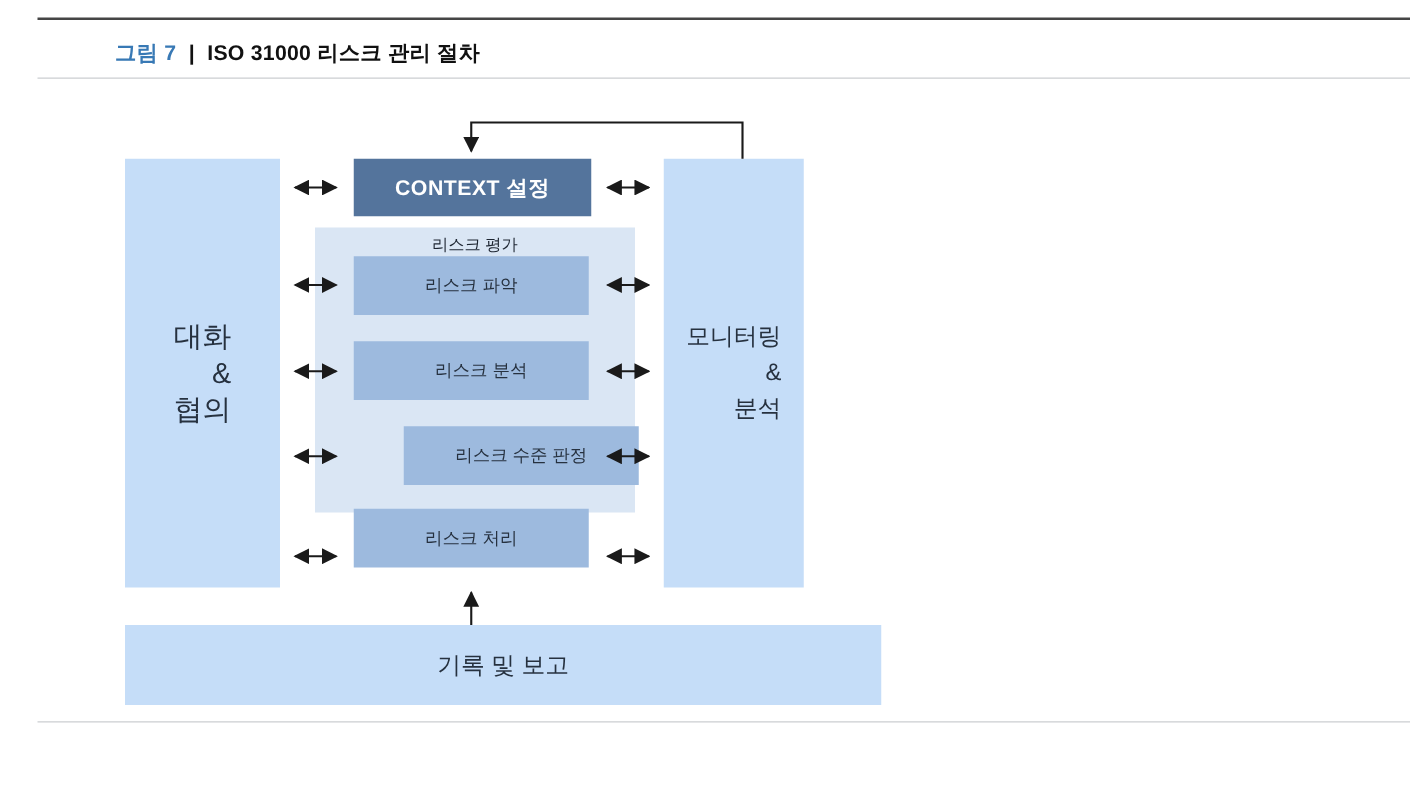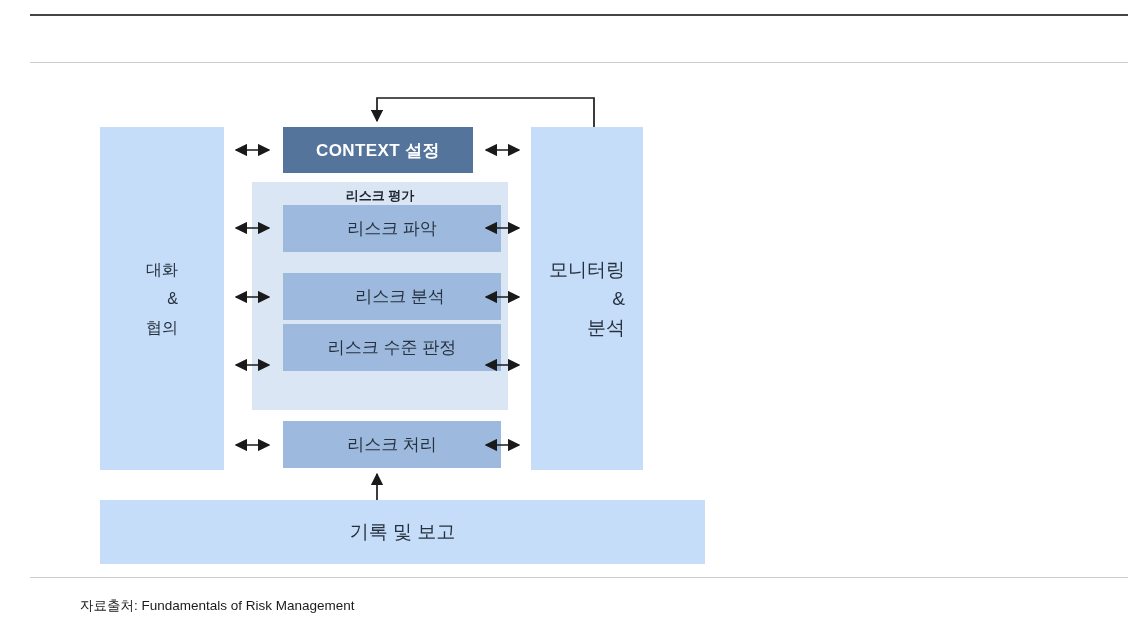--- a/index.html
+++ b/index.html
@@ -27,48 +27,53 @@
   .bottom-rule{position:absolute;left:30px;top:577px;width:1098px;height:1px;background:var(--rule-light);}
 
   
   .title-row{position:absolute;left:92px;top:31px;font-size:17px;font-weight:bold;color:#111;letter-spacing:.2px;}
   .fig-label{color:var(--accent-blue);}
   .fig-sep{color:#111;margin:0 5px;}
 
   
   .box{position:absolute;display:flex;align-items:center;justify-content:center;text-align:right;color:var(--ink);}
   .outer{background:var(--outer-box);}
-  .left-box{left:100px;top:127px;width:124px;height:343px;font-size:16px;line-height:29px;}
+  .left-box{left:100px;top:127px;width:124px;height:343px;font-size:23px;line-height:29px;}
   .right-box{left:531px;top:127px;width:112px;height:343px;font-size:19px;line-height:29px;}
   .context-box{left:283px;top:127px;width:190px;height:46px;background:var(--context-bg);
     color:#fff;font-size:17px;font-weight:bold;letter-spacing:.4px;}
   .assessment{position:absolute;left:252px;top:182px;width:256px;height:228px;background:var(--assessment-bg);}
   .assessment-label{position:absolute;left:252px;top:187px;width:256px;text-align:center;
-    font-size:13px;font-weight:bold;color:#1c2430;}
-  .inner{background:var(--inner-box);left:283px;width:218px;height:47px;font-size:17px;}
+    font-size:13px;font-weight:normal;color:#1c2430;}
+  .inner{background:var(--inner-box);left:283px;width:188px;height:47px;font-size:14px;}
   .step-0{top:205px;}
   .step-1{top:273px;padding-left:16px;}
-  .step-2{top:324px;}
-  .treatment-box{top:421px;}
+  .step-2{top:341px;margin-left:40px;}
+  .treatment-box{top:407px;}
   .record-box{left:100px;top:500px;width:605px;height:64px;font-size:19px;}
   .stack span{display:block;}
 
   
   .connectors{position:absolute;left:0;top:0;width:1140px;height:641px;z-index:5;pointer-events:none;}
 
   
   .source{position:absolute;left:80px;top:597px;font-size:13.5px;color:#1b1b1b;}
 </style>
 </head>
 <body>
 
 <div class="page">
 
   <div class="top-rule"></div>
 
+  <div class="title-row">
+    <span class="fig-label">그림 7</span>
+    <span class="fig-sep">|</span>
+    <span class="fig-text">ISO 31000 리스크 관리 절차</span>
+  </div>
 
   <div class="title-rule"></div>
 
   <div class="diagram">
 
     <div class="box outer left-box stack">
       <div>
         <span>대화</span>
         <span>&amp;</span>
         <span>협의</span>
@@ -119,15 +124,14 @@
         <line x1="486" y1="297" x2="519" y2="297" marker-start="url(#ah)" marker-end="url(#ah)"></line>
         <line x1="486" y1="365" x2="519" y2="365" marker-start="url(#ah)" marker-end="url(#ah)"></line>
         <line x1="486" y1="445" x2="519" y2="445" marker-start="url(#ah)" marker-end="url(#ah)"></line>
       </g>
     </svg>
 
   </div>
 
   <div class="bottom-rule"></div>
 
-  <div class="source">자료출처: Fundamentals of Risk Management</div>
 
 </div>
 
 </body></html>

